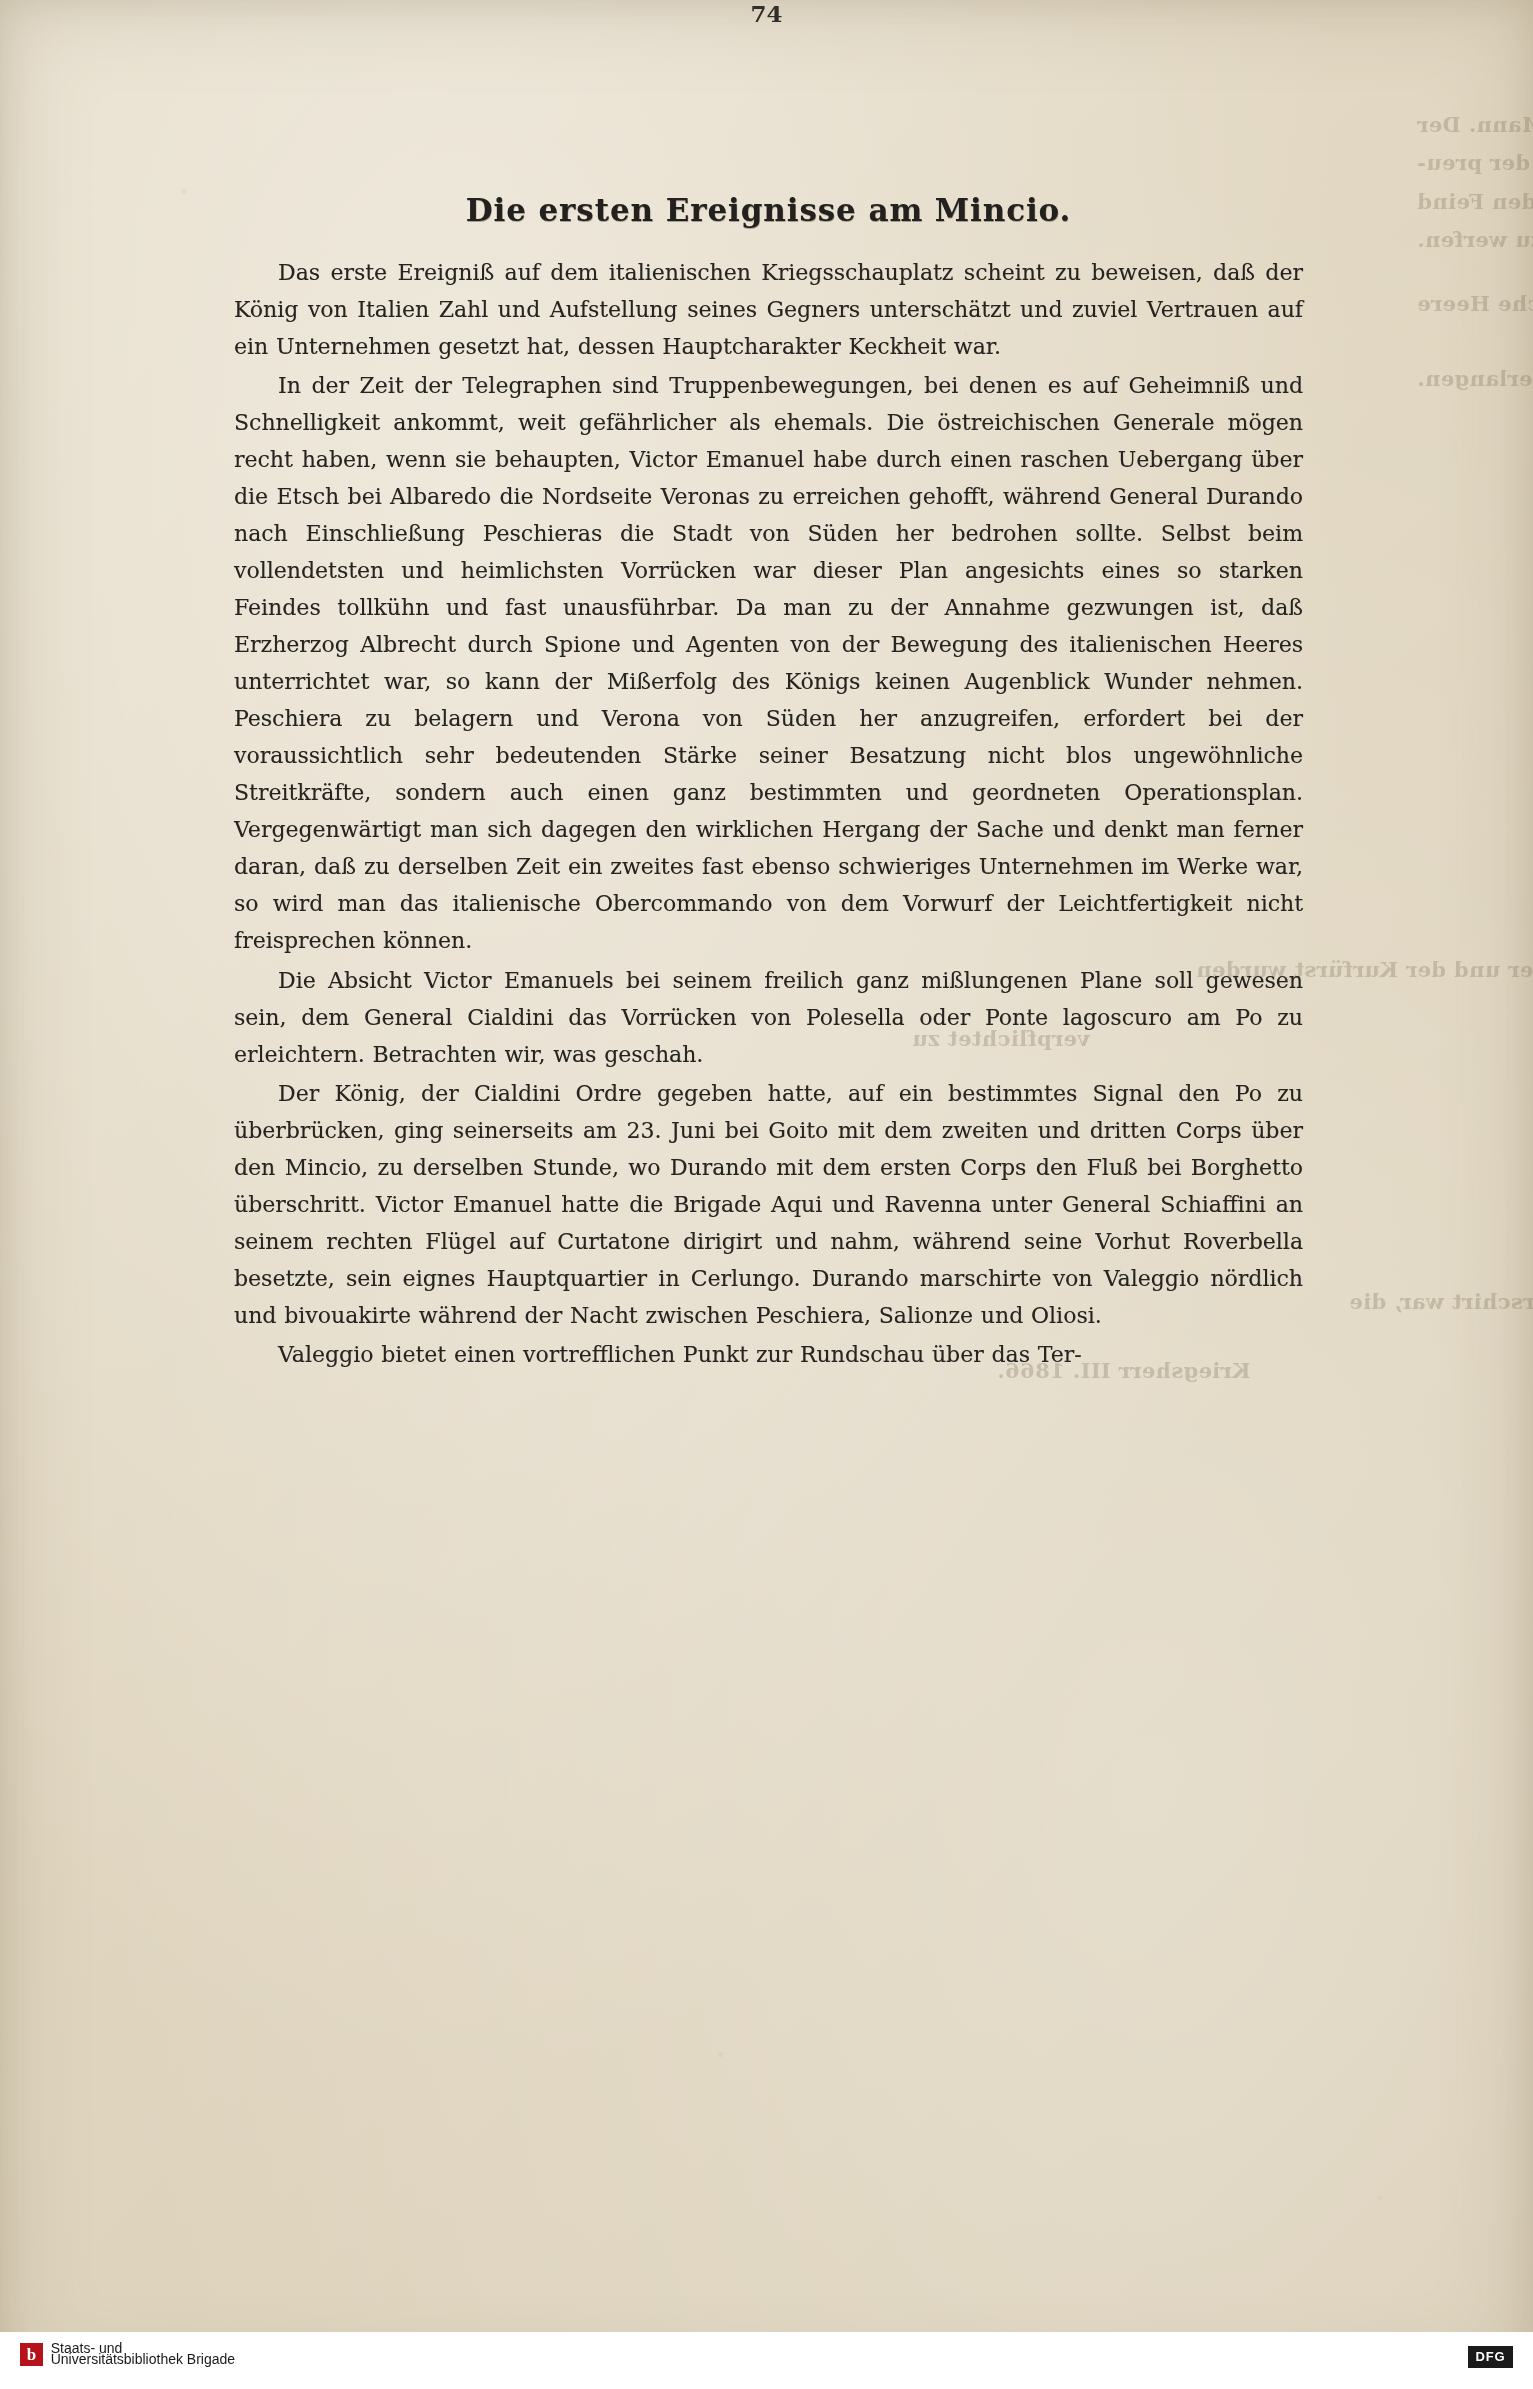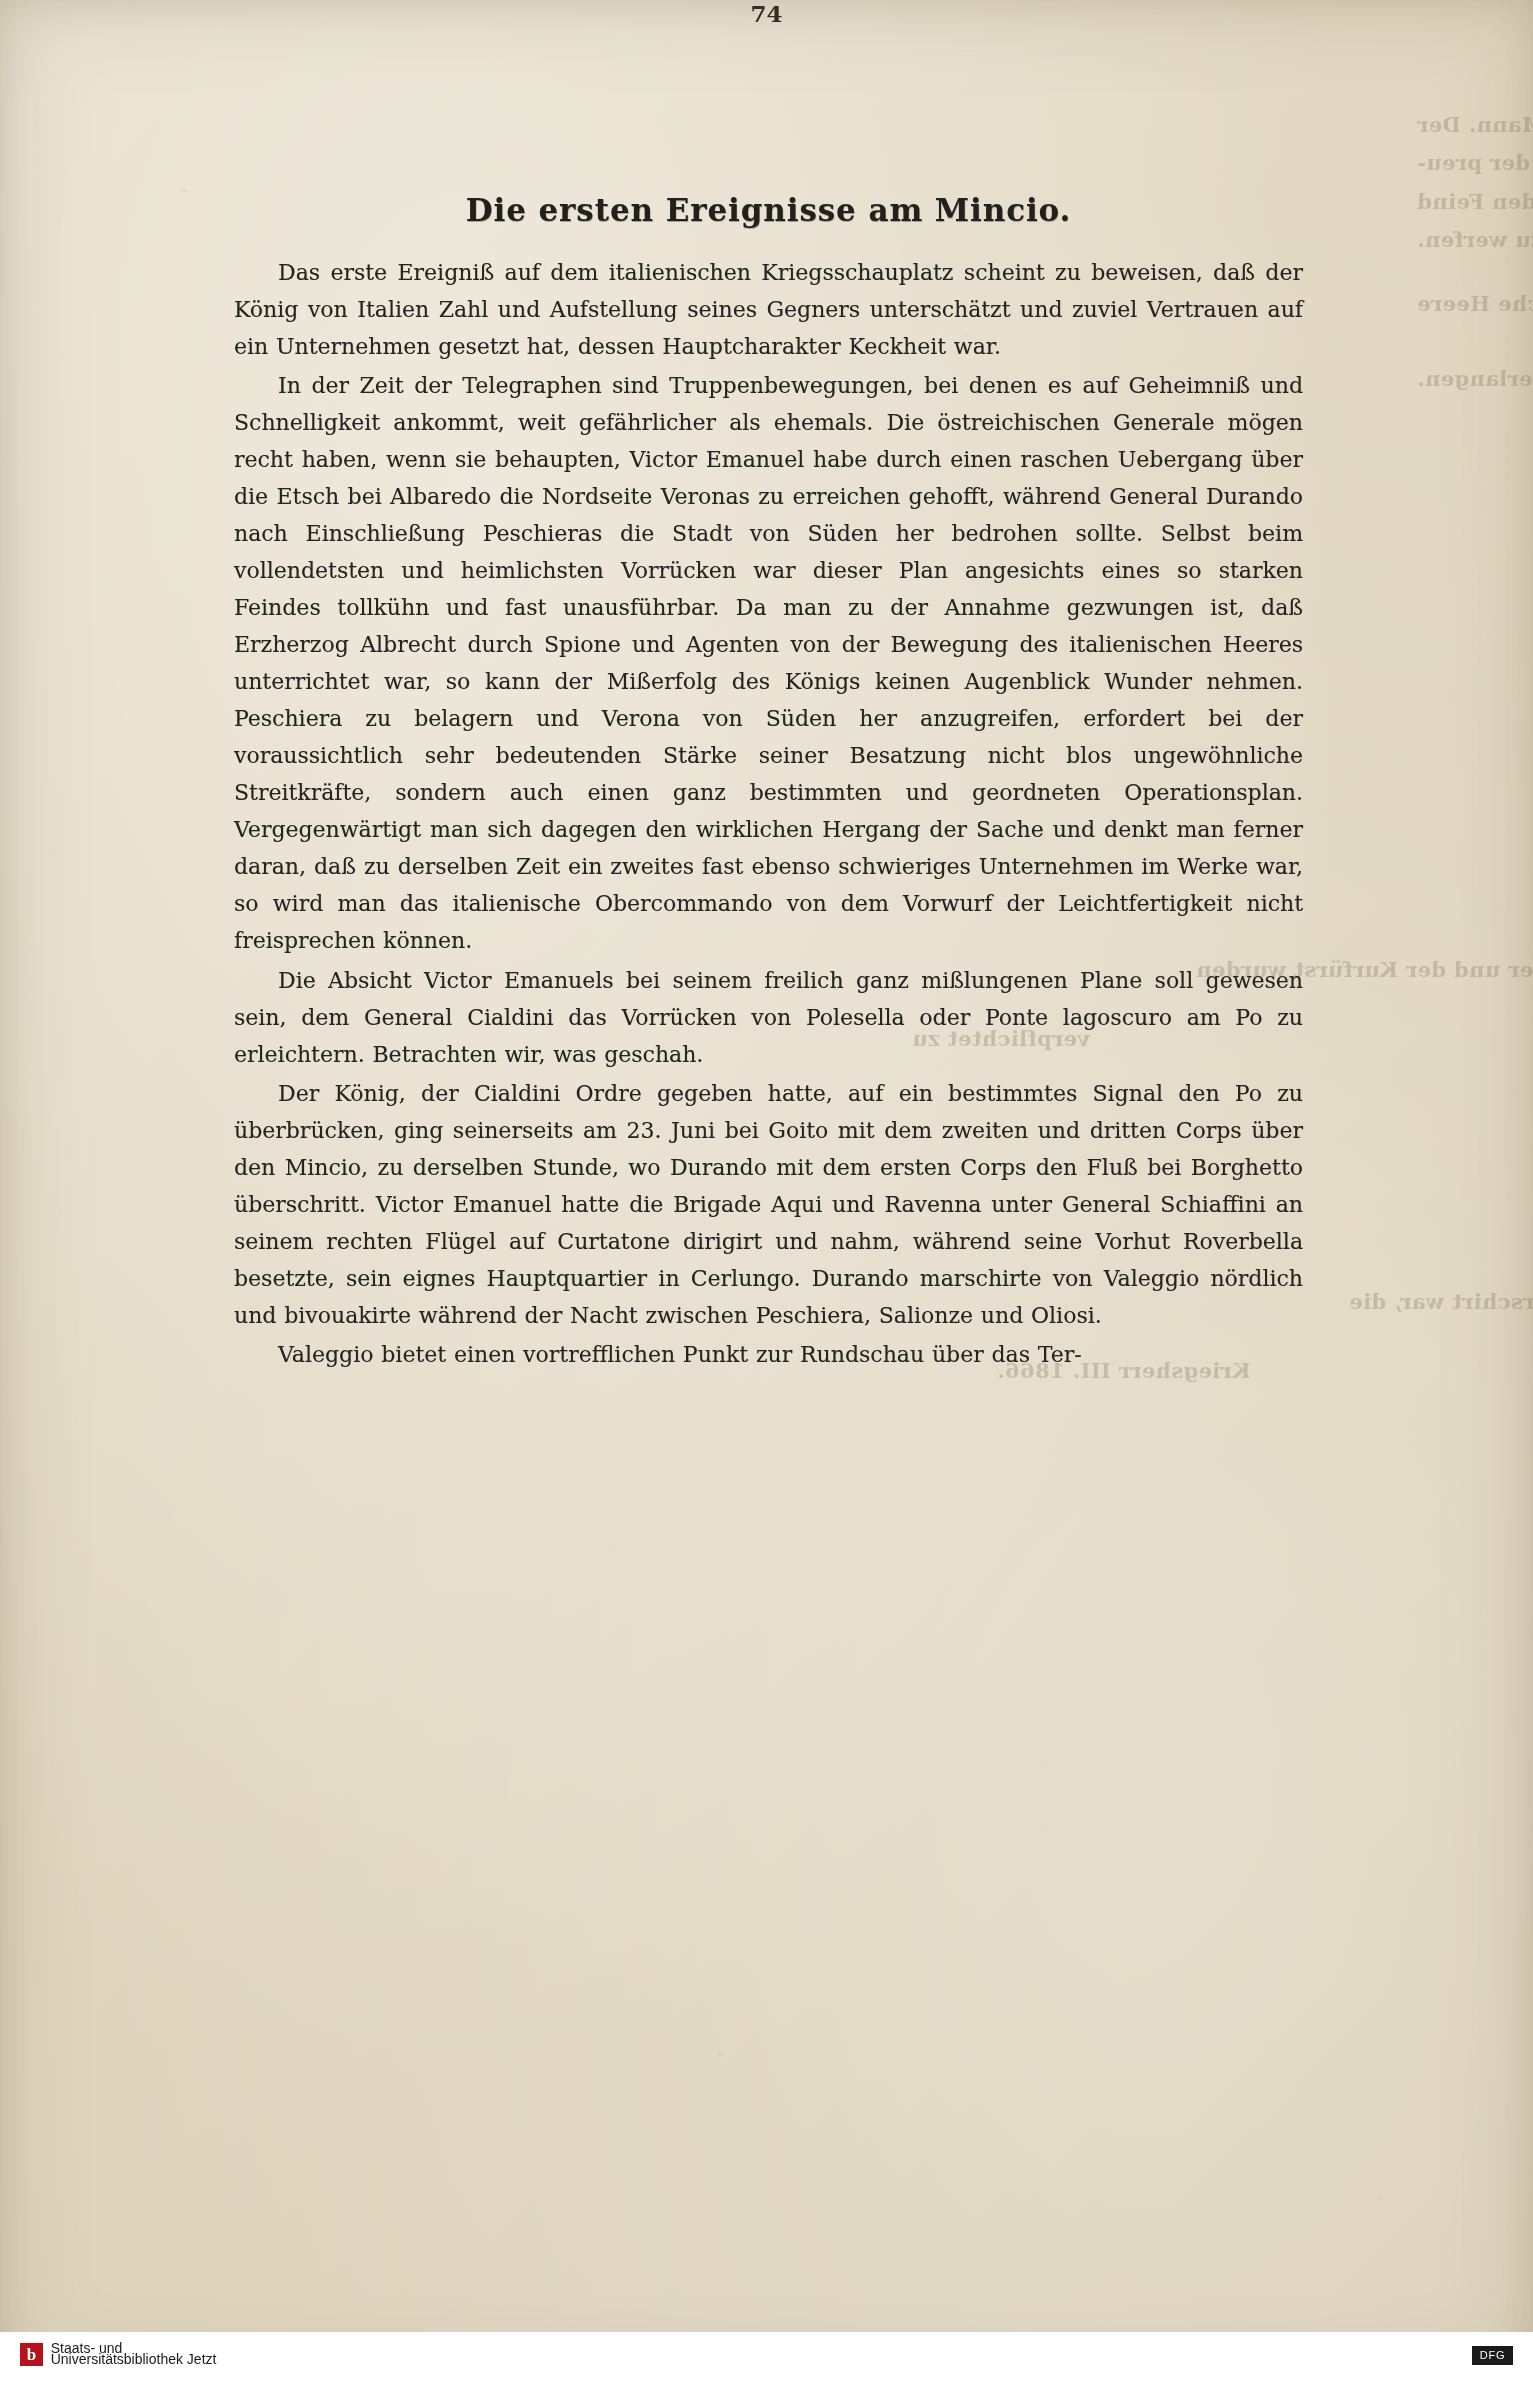--- a/index.html
+++ b/index.html
@@ -137,22 +137,22 @@
     line-height: 11.5px;
     color: #1a1a1a;
   }
   .dfg {
     position: absolute;
     right: 20px;
     top: 14px;
     background: #1a1a1a;
     color: #ffffff;
     font-family: "Liberation Sans", sans-serif;
-    font-weight: 400;
-    font-size: 11px;
+    font-weight: 700;
+    font-size: 13px;
     letter-spacing: 0.8px;
     padding: 3.1px 7.7px 3.8px 7.7px;
   }
 </style>
 </head>
 <body>
 
 <div class="page">
 
   <div class="bleed" style="left:1417px; top:112px; font-size:21px;">Durchzug nach dem Süden, wo nicht Kampf bis auf den letzten Mann. Der</div>
@@ -178,20 +178,20 @@
   </div>
 
   <div class="grain"></div>
   <div class="edge-shade"></div>
 
   <div class="footer">
     <div class="lib">
       <div class="lib-logo">b</div>
       <div class="lib-lines">
         <div>Staats- und</div>
-        <div>Universitätsbibliothek Jetzt</div>
+        <div>Universitätsbibliothek Brigade</div>
       </div>
     </div>
     <div class="dfg">DFG</div>
   </div>
 
 </div>
 
 
 </body></html>

